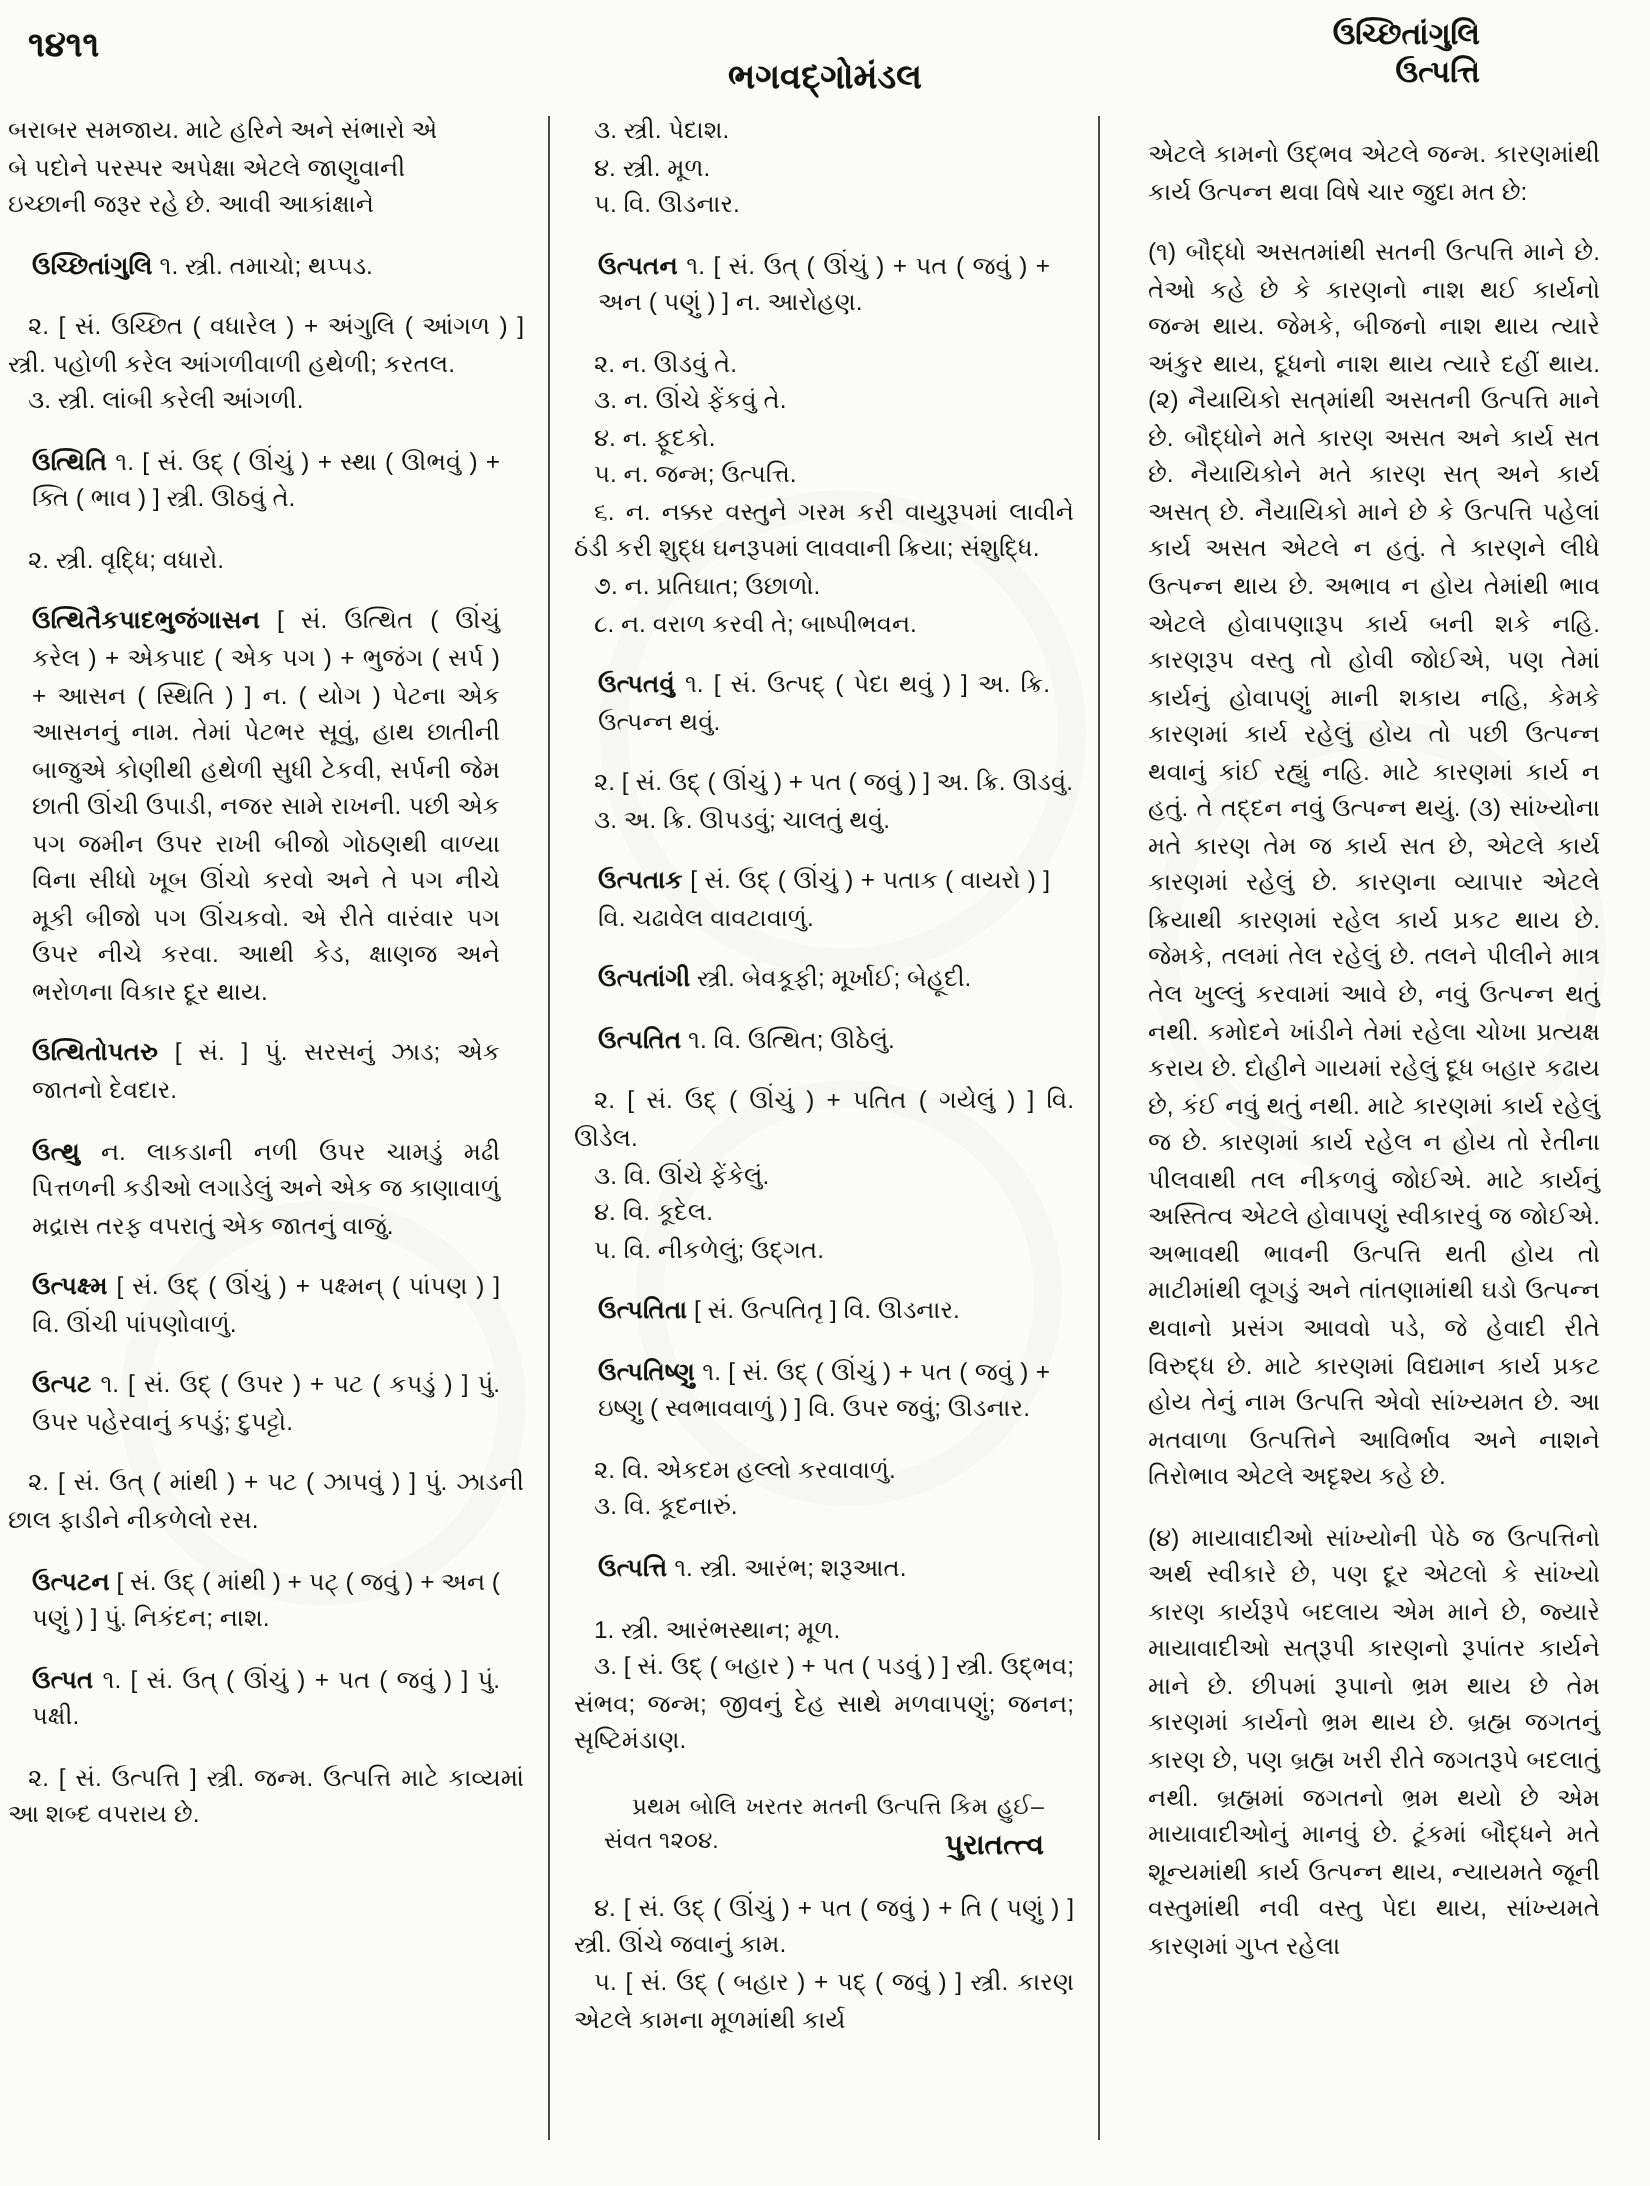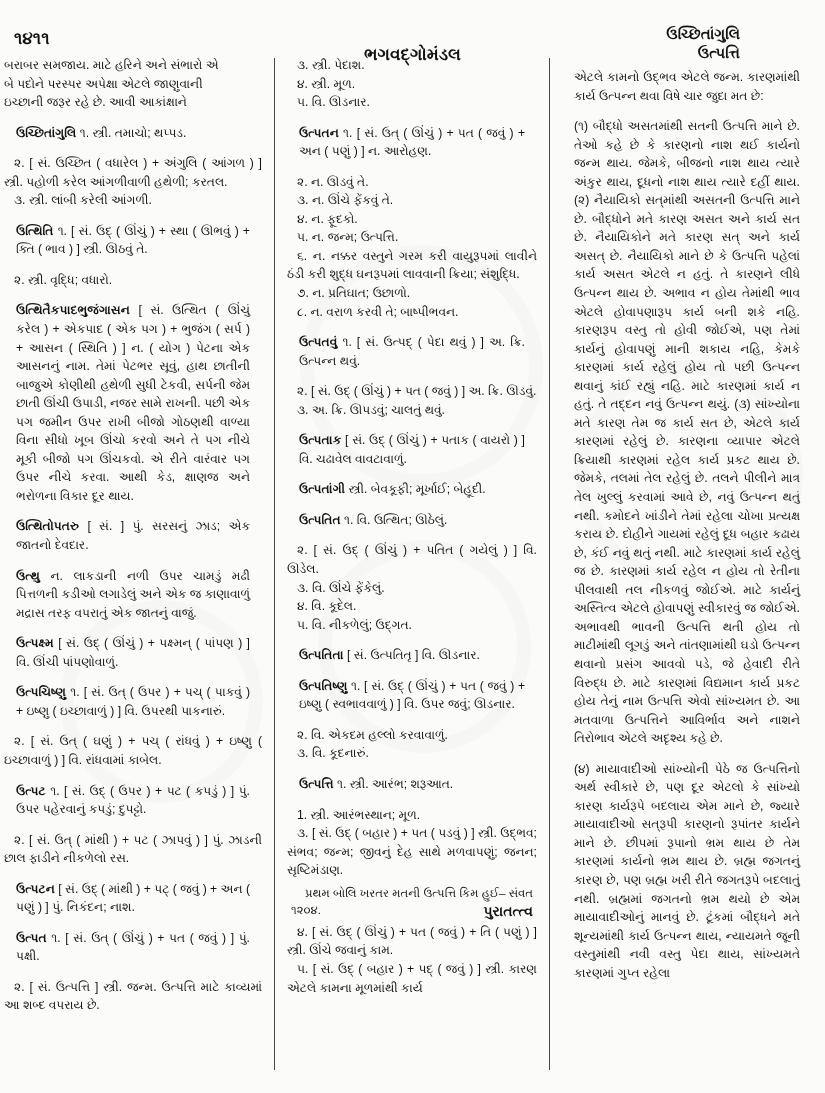--- a/index.html
+++ b/index.html
@@ -25,21 +25,21 @@
     pointer-events: none;
   }
   .wm.a { left: 300px; top: 245px; width: 215px; height: 215px; }
   .wm.b { left: 318px; top: 540px; width: 185px; height: 185px; }
   .wm.c { left: 575px; top: 360px; width: 200px; height: 200px; }
   .wm.d { left: 60px;  top: 600px; width: 175px; height: 175px; }
 
   
   .runhead {
     position: absolute;
-    left: 0; top: 16px;
+    left: 0; top: 0;
     width: 756px;
     height: 52px;
   }
   .folio {
     position: absolute;
     left: 14px; top: 13px;
     font-size: 17px;
     font-weight: bold;
     letter-spacing: 0px;
   }
@@ -96,21 +96,21 @@
   .hw {
     font-weight: bold;
     letter-spacing: 0.1px;
   }
   .sense {
     margin: 0;
     text-indent: 10px;
   }
   .cont { margin: 0; text-indent: 0; }
   .quote {
-    margin: 4px;
+    margin: 15px;
     text-indent: 14px;
     font-size: 11.6px;
   }
   .cite {
     display: inline-block;
     float: right;
     font-size: 14px;
     font-weight: bold;
   }
   .clearer { clear: both; height: 0; }
@@ -157,24 +157,20 @@
             <div class="para"><span class="hw">ઉત્થિતૈકપાદભુજંગાસન</span> [ સં. ઉત્થિત ( ઊંચું કરેલ ) + એકપાદ ( એક પગ ) + ભુજંગ ( સર્પ ) + આસન ( સ્થિતિ ) ] ન. ( યોગ ) પેટના એક આસનનું નામ. તેમાં પેટભર સૂવું, હાથ છાતીની બાજુએ કોણીથી હથેળી સુધી ટેકવી, સર્પની જેમ છાતી ઊંચી ઉપાડી, નજર સામે રાખની. પછી એક પગ જમીન ઉપર રાખી બીજો ગોઠણથી વાળ્યા વિના સીધો ખૂબ ઊંચો કરવો અને તે પગ નીચે મૂકી બીજો પગ ઊંચકવો. એ રીતે વારંવાર પગ ઉપર નીચે કરવા. આથી કેડ, ક્ષાણજ અને ભરોળના વિકાર દૂર થાય.</div>
           </div>
           <div class="ent gap">
             <div class="para"><span class="hw">ઉત્થિતોપતરુ</span> [ સં. ] પું. સરસનું ઝાડ; એક જાતનો દેવદાર.</div>
           </div>
           <div class="ent gap">
             <div class="para"><span class="hw">ઉત્થુ</span> ન. લાકડાની નળી ઉપર ચામડું મઢી પિત્તળની કડીઓ લગાડેલું અને એક જ કાણાવાળું મદ્રાસ તરફ વપરાતું એક જાતનું વાજું.</div>
           </div>
           <div class="ent gap">
             <div class="para"><span class="hw">ઉત્પક્ષ્મ</span> [ સં. ઉદ્ ( ઊંચું ) + પક્ષ્મન્ ( પાંપણ ) ] વિ. ઊંચી પાંપણોવાળું.</div>
-          </div>
-          <div class="ent gap">
-            <div class="para"><span class="hw">ઉત્પચિષ્ણુ</span> ૧. [ સં. ઉત્ ( ઉપર ) + પચ્ ( પાકવું ) + ઇષ્ણુ ( ઇચ્છાવાળું ) ] વિ. ઉપરથી પાકનારું.</div>
-            <div class="sense">૨. [ સં. ઉત્ ( ઘણું ) + પચ્ ( રાંધવું ) + ઇષ્ણુ ( ઇચ્છાવાળું ) ] વિ. રાંધવામાં કાબેલ.</div>
           </div>
           <div class="ent gap">
             <div class="para"><span class="hw">ઉત્પટ</span> ૧. [ સં. ઉદ્ ( ઉપર ) + પટ ( કપડું ) ] પું. ઉપર પહેરવાનું કપડું; દુપટ્ટો.</div>
             <div class="sense">૨. [ સં. ઉત્ ( માંથી ) + પટ ( ઝાપવું ) ] પું. ઝાડની છાલ ફાડીને નીકળેલો રસ.</div>
           </div>
           <div class="ent gap">
             <div class="para"><span class="hw">ઉત્પટન</span> [ સં. ઉદ્ ( માંથી ) + પટ્ ( જવું ) + અન ( પણું ) ] પું. નિકંદન; નાશ.</div>
           </div>
           <div class="ent gap">
             <div class="para"><span class="hw">ઉત્પત</span> ૧. [ સં. ઉત્ ( ઊંચું ) + પત ( જવું ) ] પું. પક્ષી.</div>

